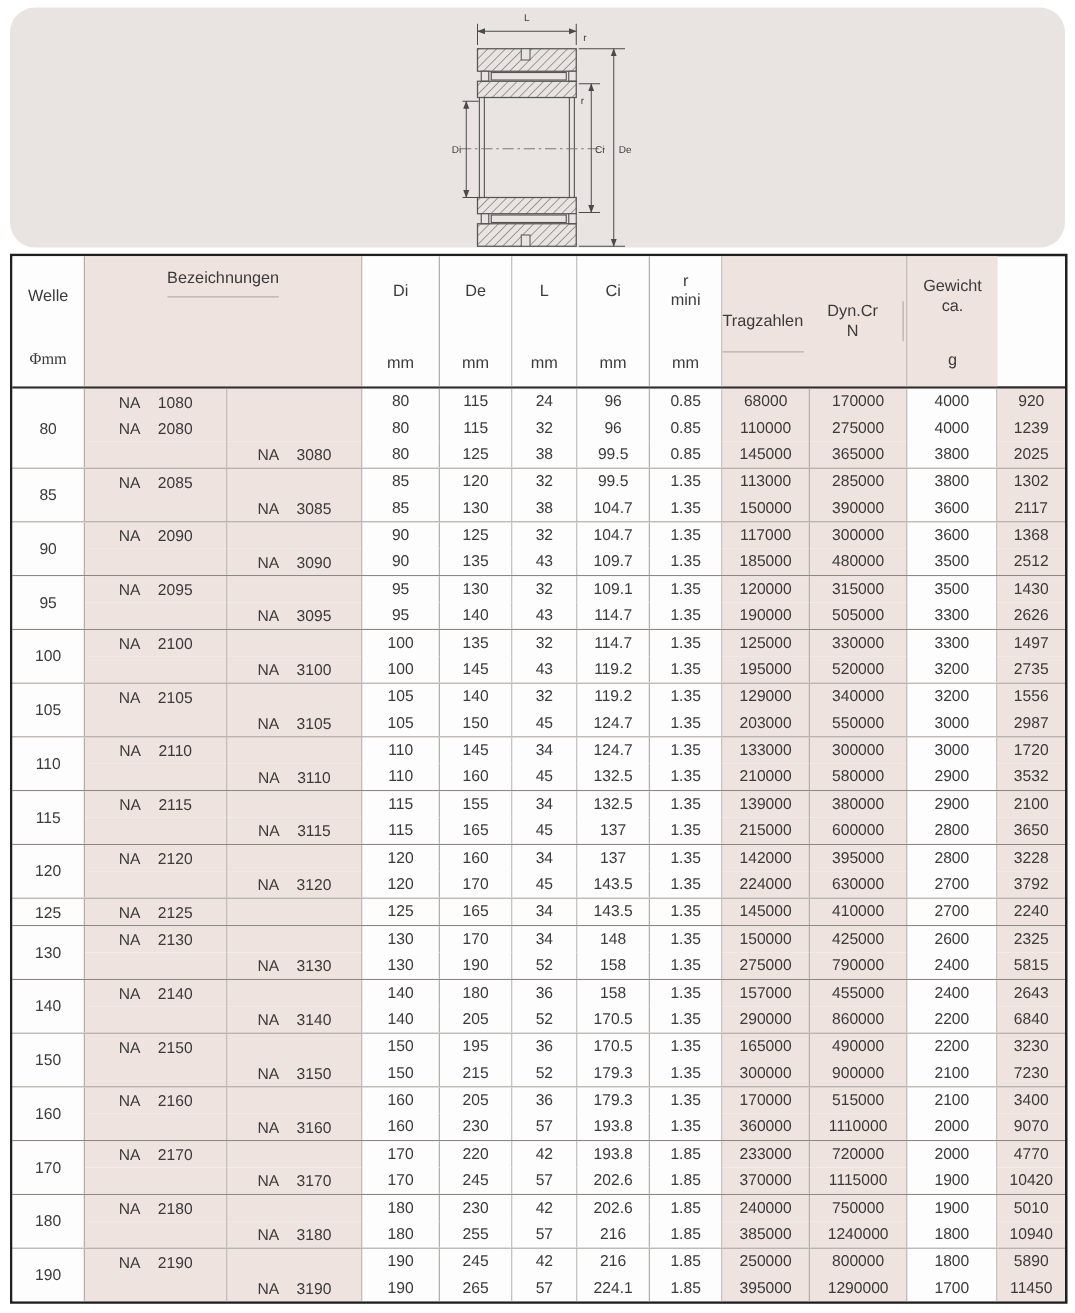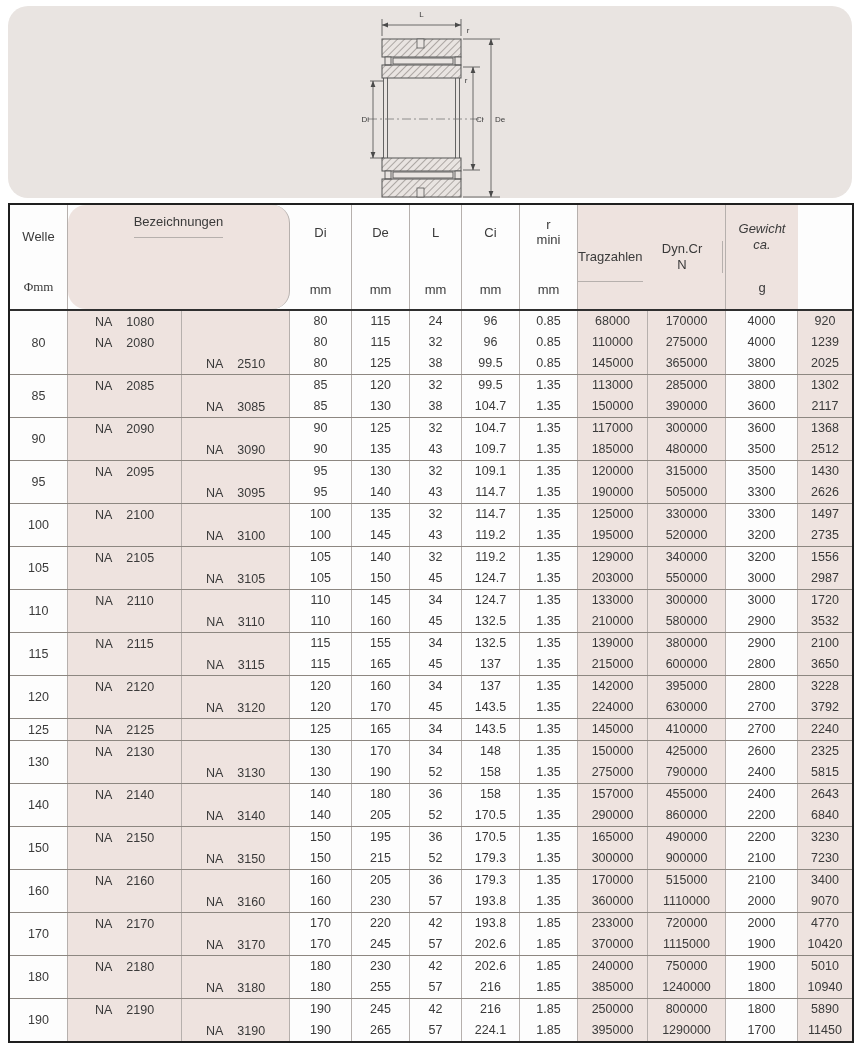--- a/index.html
+++ b/index.html
@@ -28,42 +28,42 @@
   .dtable{position:absolute;left:8px;top:203px;width:846px;
     border:2px solid var(--border-dark);background:var(--cell-white);}
   .thead{display:grid;grid-template-columns:var(--cols);height:106px;
     border-bottom:2px solid #2f2f2f;font-size:13px;}
   .hcell{border-right:1px solid var(--grid-line);position:relative;
     display:flex;flex-direction:column;align-items:center;background:var(--cell-white);}
   .hcell.last{border-right:none;}
   .pink{background:var(--cell-pink);}
   .h-welle .t1{margin-top:24px;}
   .h-welle .t2{margin-top:auto;margin-bottom:14px;font-family:Liberation Serif, serif;}
-  .bez-wrap{grid-column:span 2;display:flex;flex-direction:column;border-radius:18px;}
+  .bez-wrap{grid-column:span 2;display:flex;flex-direction:column;}
   .bez-top{height:33px;display:flex;align-items:center;justify-content:center;
     border-bottom:1px solid var(--grid-line);}
   .bez-bottom{flex:1;display:flex;}
   .bez-b1000{width:114px;border-right:1px solid var(--grid-line);
     display:flex;flex-direction:column;align-items:center;justify-content:space-between;
     padding:8px 0 12px 0;}
   .bez-b3000{width:108px;display:flex;align-items:center;justify-content:center;}
   .h-dim .lbl{margin-top:20px;}
   .h-dim .unit{margin-top:auto;margin-bottom:12px;}
   .h-rmini .lbl{margin-top:12px;line-height:15px;text-align:center;}
   .trag-wrap{grid-column:span 2;display:flex;flex-direction:row;}
   .trag-top{height:50px;display:flex;align-items:center;justify-content:center;
     border-bottom:1px solid var(--grid-line);}
   .trag-bottom{flex:1;display:flex;}
   .trag-dyn{width:80px;border-right:1px solid var(--grid-line);}
   .trag-stat{width:78px;}
   .trag-dyn,.trag-stat{display:flex;flex-direction:column;align-items:center;
     justify-content:center;line-height:16px;}
   .h-grenz .lbl{margin-top:16px;line-height:16px;text-align:center;}
   .h-grenz .unit{margin-top:auto;margin-bottom:14px;}
-  .h-gew .lbl{margin-top:16px;line-height:16px;text-align:center;font-style:italic;}
+  .h-gew .lbl{margin-top:16px;line-height:16px;text-align:center;}
   .h-gew .unit{margin-top:auto;margin-bottom:14px;}
 
   
   .tbody{}
   .group{display:flex;border-top:1px solid var(--group-line);}
   .group:first-child{border-top:none;}
   .g-welle{width:58px;border-right:1px solid var(--grid-line);
     display:flex;align-items:center;justify-content:center;
     background:var(--cell-white);font-size:12.5px;}
   .g-rows{flex:1;}
@@ -239,21 +239,21 @@
     <div class="cell pink last">1239</div>
   </div>
 
   <div class="row">
     <div class="cell pink desig">
                 <span class="na"></span>
                 <span class="num"></span>
               </div>
     <div class="cell pink desig">
                 <span class="na">NA</span>
-                <span class="num">2510</span>
+                <span class="num">3080</span>
               </div>
     <div class="cell">80</div>
     <div class="cell">125</div>
     <div class="cell">38</div>
     <div class="cell">99.5</div>
     <div class="cell">0.85</div>
     <div class="cell pink">145000</div>
     <div class="cell pink">365000</div>
     <div class="cell">3800</div>
     <div class="cell pink last">2025</div>

